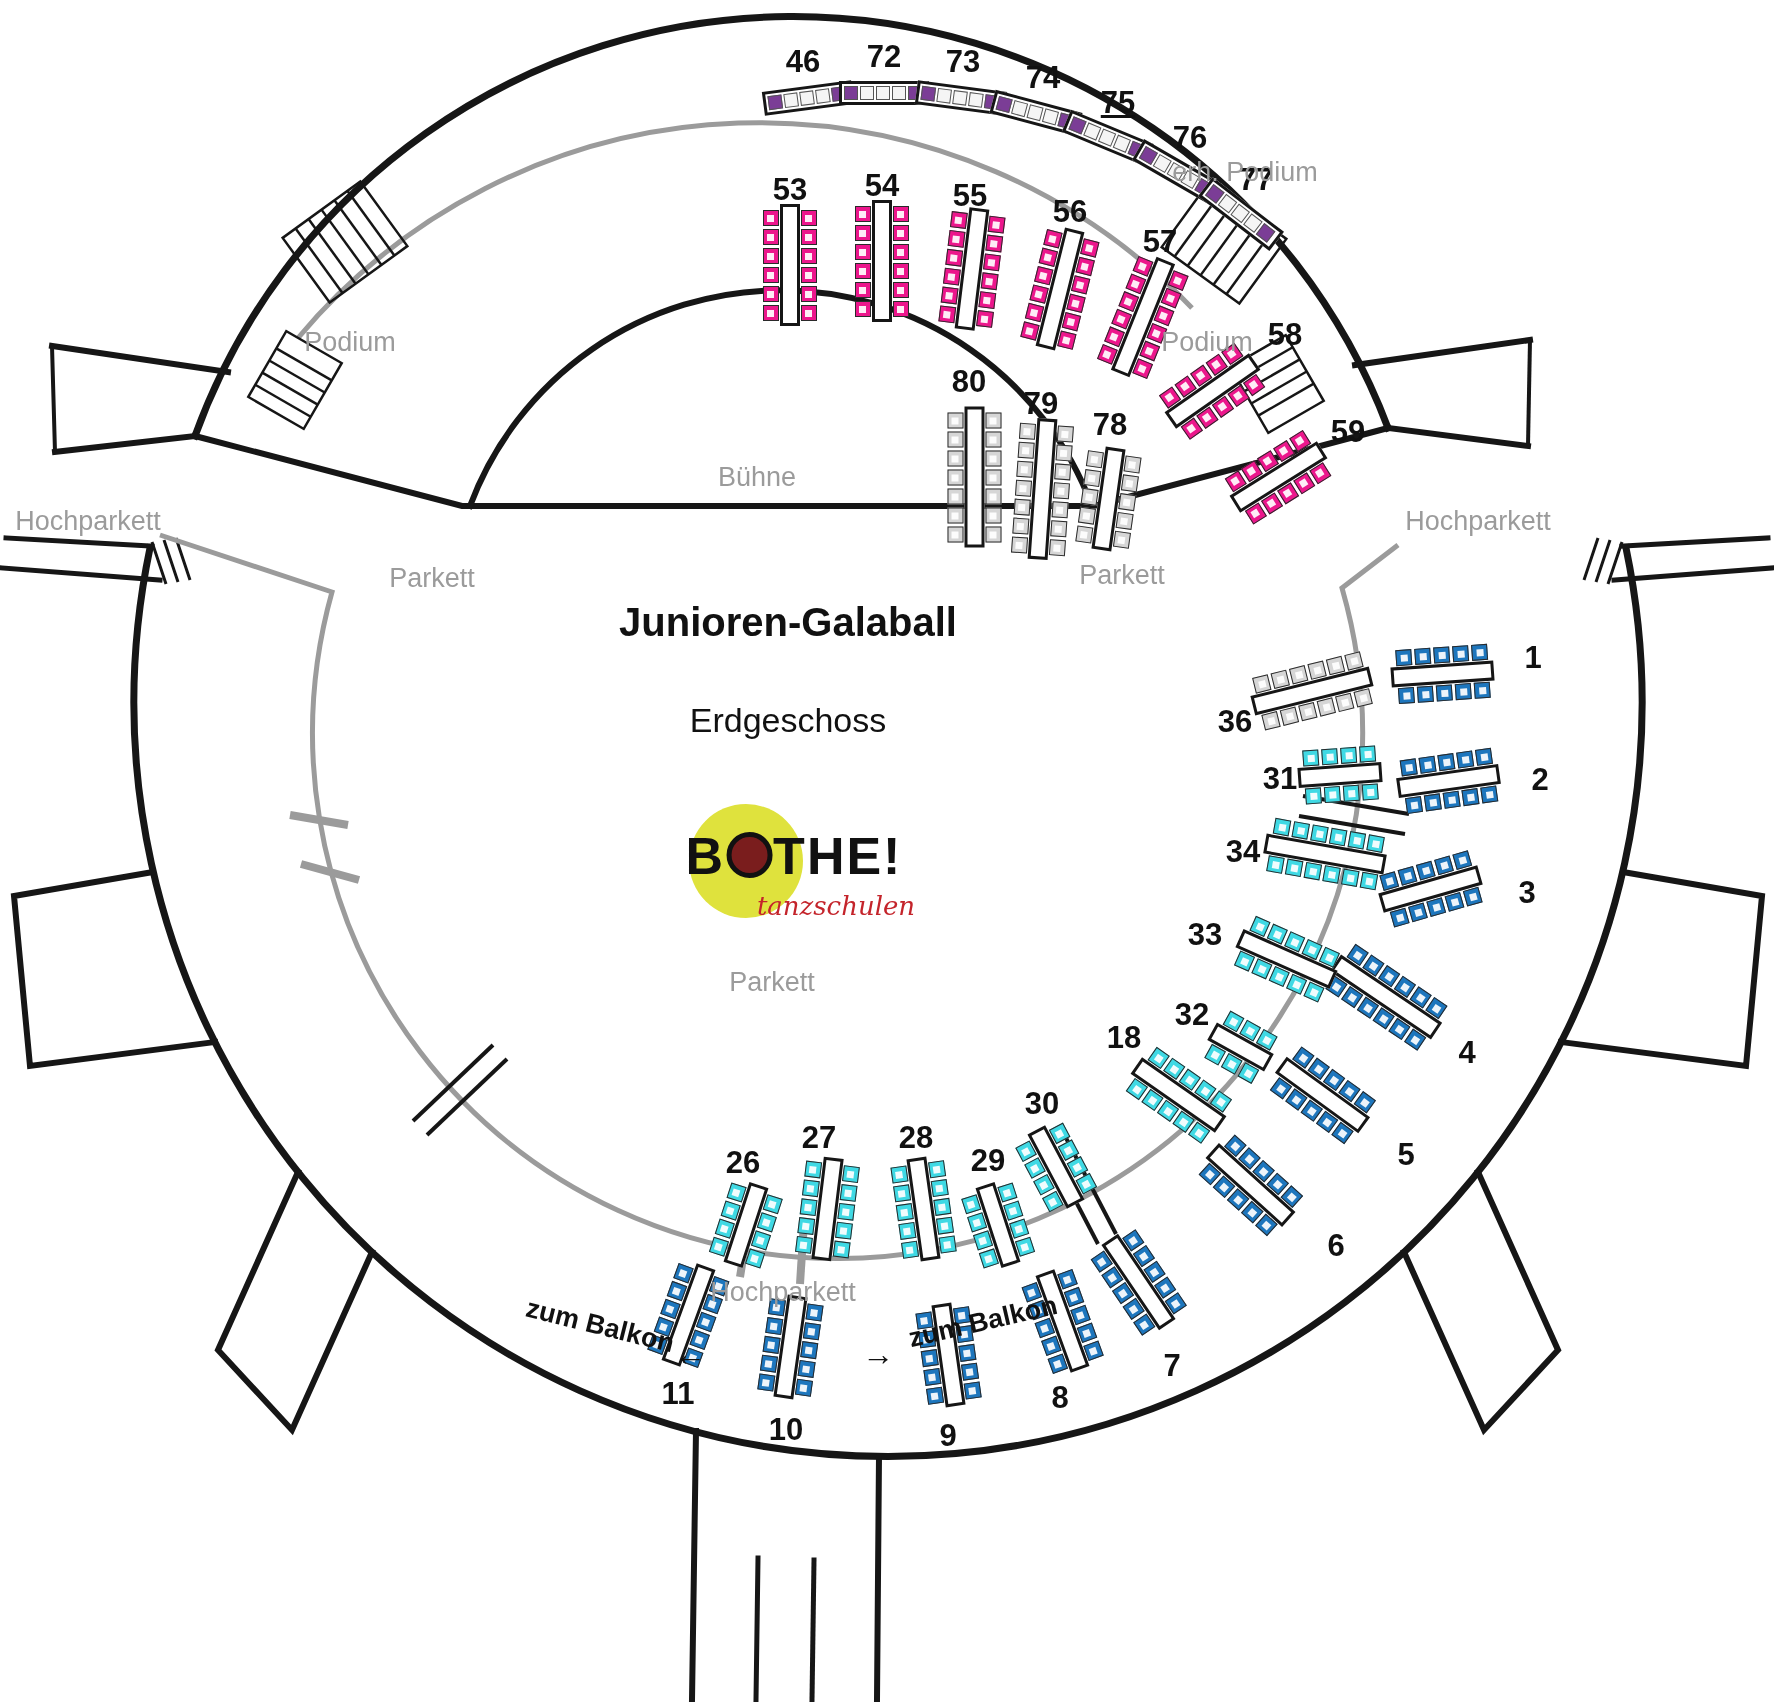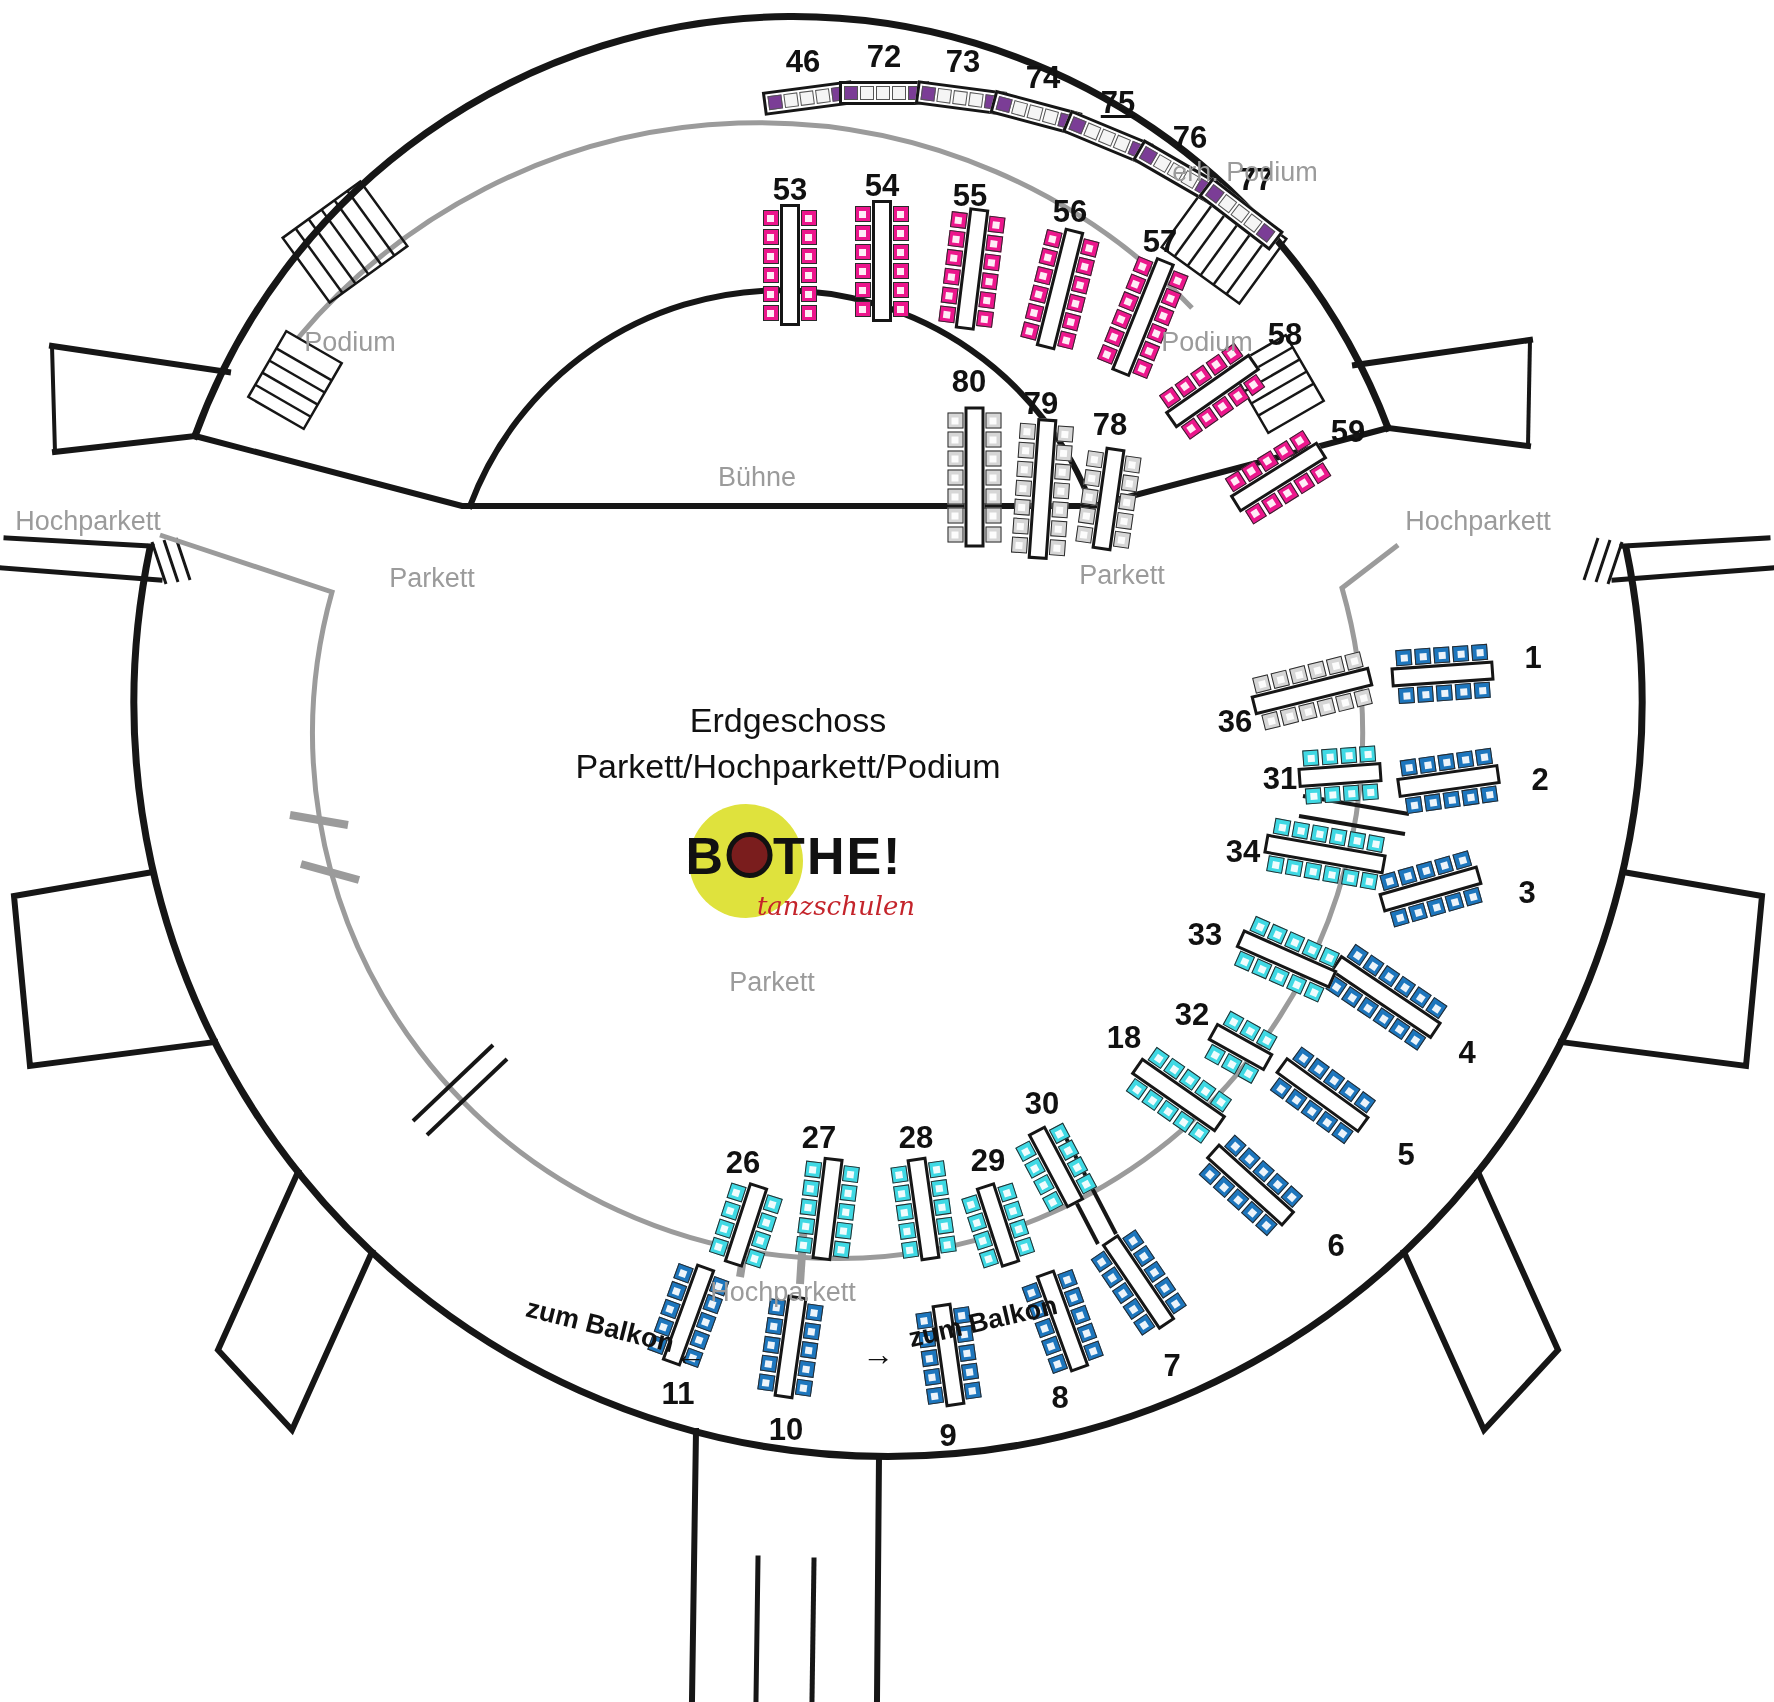--- a/index.html
+++ b/index.html
@@ -784,22 +784,22 @@
           <span class="seat" style="background: rgb(63, 217, 228);"></span>
           <span class="seat" style="background: rgb(63, 217, 228);"></span>
           <span class="seat" style="background: rgb(63, 217, 228);"></span>
           <span class="seat" style="background: rgb(63, 217, 228);"></span>
         </div>
       </div>
       <div class="table-num" style="left: 743px; top: 1163px;">26</div>
     </div>
 
   <div id="labels-layer">
+    <div class="title-main">Junioren-Galaball</div>
     <div class="subtitle sub1">Erdgeschoss</div>
-    <div class="subtitle sub2">Parkett/Hochparkett/Podium</div>
 
     <div>
       <div class="logo-circle"></div>
       <div class="logo-text"><span>B</span><span class="logo-o"></span><span>THE!</span></div>
       <div class="logo-tagline">tanzschulen</div>
     </div>
   <div class="area-label" style="left: 1245px; top: 172px;">erh. Podium</div>
       <div class="area-label" style="left: 350px; top: 342px;">Podium</div>
       <div class="area-label" style="left: 1207px; top: 342px;">Podium</div>
       <div class="area-label" style="left: 757px; top: 477px;">Bühne</div>

